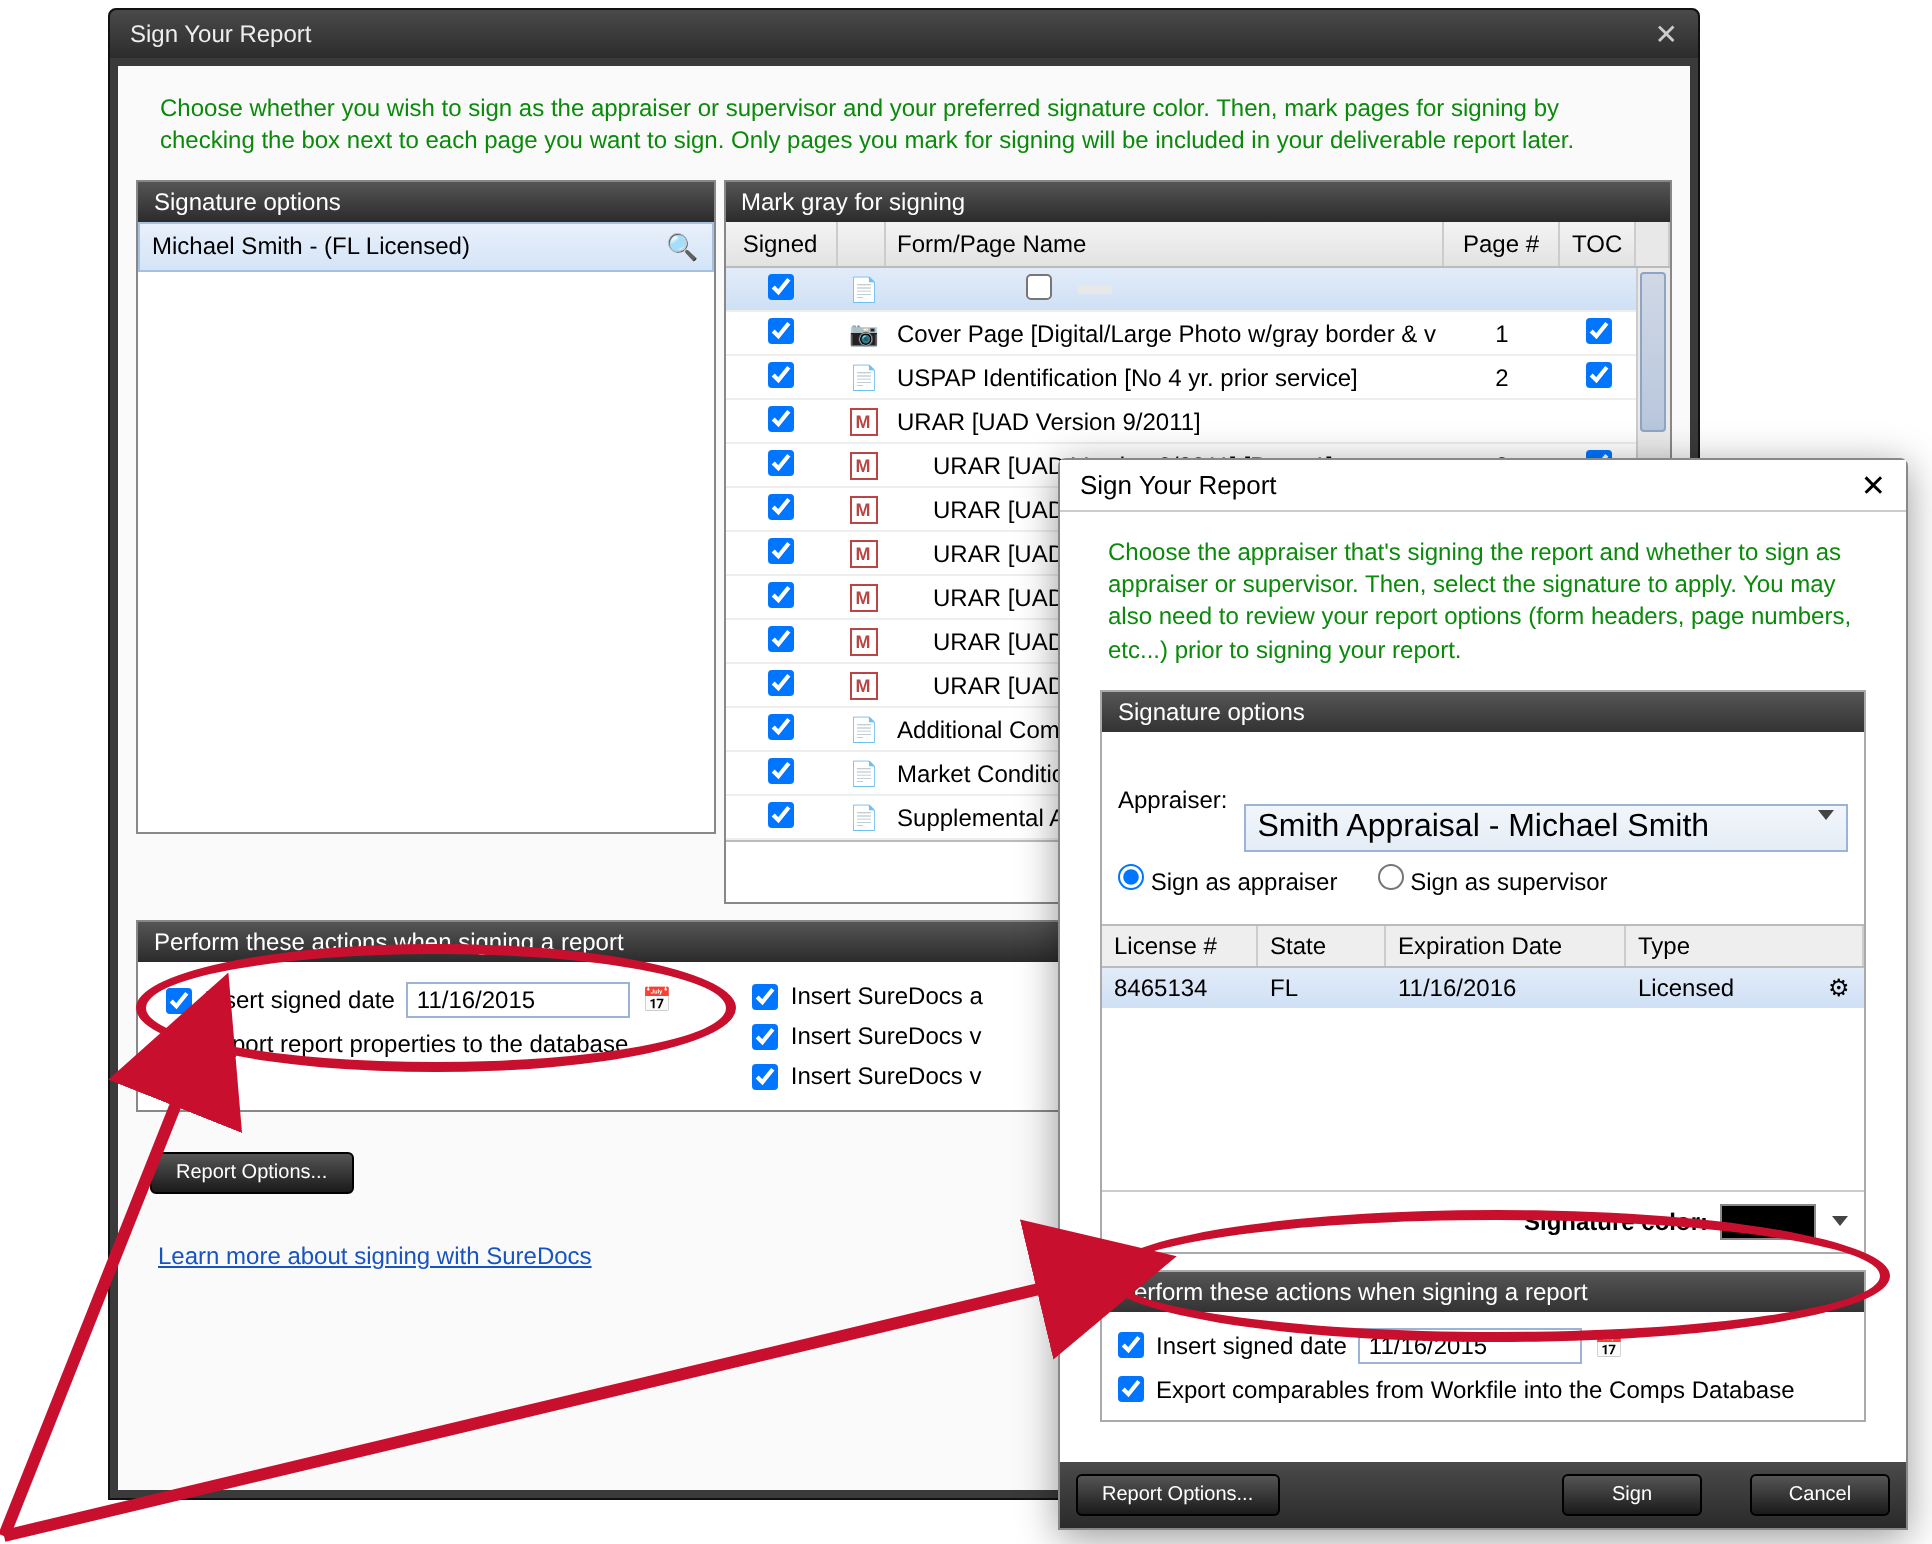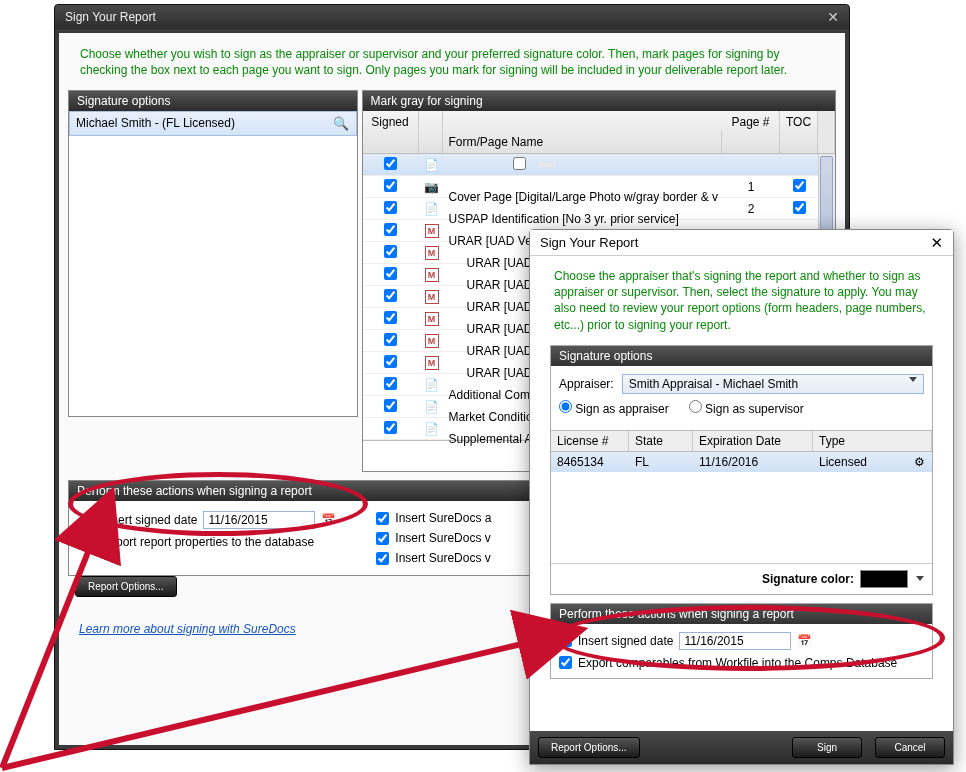--- a/index.html
+++ b/index.html
@@ -27,21 +27,21 @@
 .sig-opts { padding:6px 8px; font-size:12px; }
 .sig-opts label { margin-right:14px; }
 .appr-row { background: linear-gradient(#e8f0fb,#d4e4f7); border:1px solid #a8c0e0; padding:4px 6px; font-size:12px; display:flex; justify-content:space-between; align-items:flex-start; }
 .mag { font-size:13px; }
 
 .pages-table { width:100%; font-size:12px; }
 .pages-hdr { display:flex; background: linear-gradient(#f4f4f4,#e2e2e2); border-bottom:1px solid #bbb; }
 .pages-hdr > div { padding:4px 6px; border-right:1px solid #ccc; }
 .col-signed { width:56px; text-align:center; }
 .col-icon { width:24px; }
-.col-name { flex:1;margin-top:20px; }
+.col-name { flex:1; }
 .col-page { width:58px; text-align:center; }
 .col-toc { width:38px; text-align:center; }
 .col-scroll { width:17px; background:#e8e8e8; }
 
 .page-row { display:flex; align-items:center; border-bottom:1px solid #eee; height:22px; }
 .page-row.sel { background: linear-gradient(#e2ecf9,#cfe0f5); }
 .page-row > div { padding:2px 6px; }
 .page-row .col-name { white-space:nowrap; overflow:hidden; text-overflow:ellipsis; padding-right:4px; }
 .indent1 { padding-left: 24px !important; }
 .chk { width:13px; height:13px; }
@@ -51,46 +51,46 @@
 .dd-arrow { border-left:4px solid transparent; border-right:4px solid transparent; border-top:5px solid #444; display:inline-block; margin-left:2px; }
 
 .actions { margin:4px 6px; }
 .actions-body { padding:10px 14px; font-size:12px; display:flex; gap:40px; }
 .actions-body .col { display:flex; flex-direction:column; gap:6px; }
 .chk-row { display:flex; align-items:center; gap:6px; }
 .date-input { width:112px; padding:1px 4px; font-size:12px; border:1px solid #9bb4d6; }
 
 .btn-dark { background: linear-gradient(#555,#1a1a1a); color:#fff; border:1px solid #000; border-radius:3px; padding:4px 12px; font-size:10px; cursor:pointer; }
 .link { color:#1754c2; text-decoration:underline; font-size:12px; cursor:pointer; }
-.link-row { position:absolute; bottom:108px; left:20px;font-style:italic; }
+.link-row { position:absolute; bottom:108px; left:20px; }
 .ropt-row { position:absolute; bottom:148px; left:16px; }
 
 
 .body2 { padding:6px 20px 0; position:relative; height:calc(100% - 26px);}
 .instr2 { color:#0a8a0a; font-size:12px; padding:6px 4px 12px; line-height:1.35; }
 .panel2 { border:1px solid #aaa; }
 .panel2-hdr { background: linear-gradient(#555,#333); color:#fff; font-size:12px; padding:3px 8px; }
 .panel2-body { padding:8px; font-size:12px; }
 .appr-line { display:flex; align-items:center; gap:8px; margin-bottom:6px; }
-.appr-select { flex:1; padding:2px 6px; font-size:12px; border:1px solid #9bb4d6; background:linear-gradient(#f2f6fb,#e4ecf6); }
+.appr-select { flex:1; padding:2px 6px; font-size:16px; border:1px solid #9bb4d6; background:linear-gradient(#f2f6fb,#e4ecf6);margin-top:28px; }
 .radio-line { display:flex; gap:20px; margin-bottom:6px; }
 .lic-hdr { display:flex; background:#eee; border-top:1px solid #bbb; border-bottom:1px solid #bbb; font-size:12px; }
 .lic-hdr > div { padding:3px 6px; border-right:1px solid #ccc; }
 .lc1{width:78px}.lc2{width:64px}.lc3{width:120px}.lc4{flex:1}.lc5{width:24px}
 .lic-row { display:flex; background:linear-gradient(#e2ecf9,#cfe0f5); font-size:12px;justify-content:space-between; }
 .lic-row > div { padding:3px 6px; }
 .lic-empty { height:92px; border-bottom:1px solid #ccc;}
 .sigcolor2 { display:flex; justify-content:flex-end; align-items:center; gap:6px; padding:6px 8px; font-size:12px; font-weight:bold;}
 
 .actions2 { margin-top:8px; }
 .actions2-body { padding:8px; font-size:12px; }
 .note { font-size:11px; margin-top:4px; }
 
 .btn-row2 { background: linear-gradient(#4a4a4a,#2a2a2a); padding:6px 8px; display:flex; justify-content:space-between; position:absolute; bottom:0; left:0; right:0; }
-.btn-row2 .right { display:flex; gap:13px; }
+.btn-row2 .right { display:flex; gap:24px; }
 
 
 .ellipse { position:absolute; border:5px solid #c8102e; border-radius:50%; pointer-events:none; }
 .ell1 { left:68px; top:472px; width:300px; height:64px; }
 .ell2 { left:552px; top:605px; width:393px; height:66px; }
 svg.arrows { position:absolute; left:0; top:0; pointer-events:none; }
 .gear { width:14px; height:14px; display:inline-block; }
 .scrollbar-track { position:absolute; right:0; top:0; bottom:0; width:17px; background:#eaeaea; border-left:1px solid #ccc;}
 .scrollbar-thumb { position:absolute; right:2px; top:2px; width:13px; height:80px; background:linear-gradient(#d0d8e6,#b8c6dc); border:1px solid #8fa4c4; border-radius:2px;}
 .pages-rows-wrap { position:relative; }
@@ -146,21 +146,21 @@
                   <div class="col-signed"><input type="checkbox" class="chk" checked="" style=""></div>
                   <div class="col-icon">📷</div>
                   <div class="col-name ">Cover Page [Digital/Large Photo w/gray border &amp; v</div>
                   <div class="col-page">1</div>
                   <div class="col-toc"><input type="checkbox" class="chk" checked="" style=""></div>
                   <div class="col-scroll"></div>
                 </div>
                 <div class="page-row">
                   <div class="col-signed"><input type="checkbox" class="chk" checked="" style=""></div>
                   <div class="col-icon">📄</div>
-                  <div class="col-name ">USPAP Identification [No 3 yr. prior service]</div>
+                  <div class="col-name ">USPAP Identification [No 4 yr. prior service]</div>
                   <div class="col-page">2</div>
                   <div class="col-toc"><input type="checkbox" class="chk" checked="" style=""></div>
                   <div class="col-scroll"></div>
                 </div>
                 <div class="page-row">
                   <div class="col-signed"><input type="checkbox" class="chk" checked="" style=""></div>
                   <div class="col-icon"><span style="display:inline-block;width:14px;height:14px;border:1px solid #b44;color:#b44;font-size:9px;font-weight:bold;text-align:center;line-height:13px;background:#fff">M</span></div>
                   <div class="col-name ">URAR [UAD Version 9/2011]</div>
                   <div class="col-page"></div>
                   <div class="col-toc"></div>

